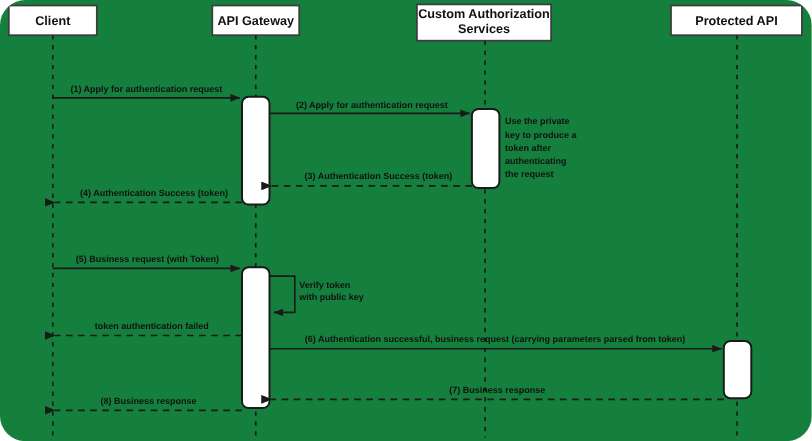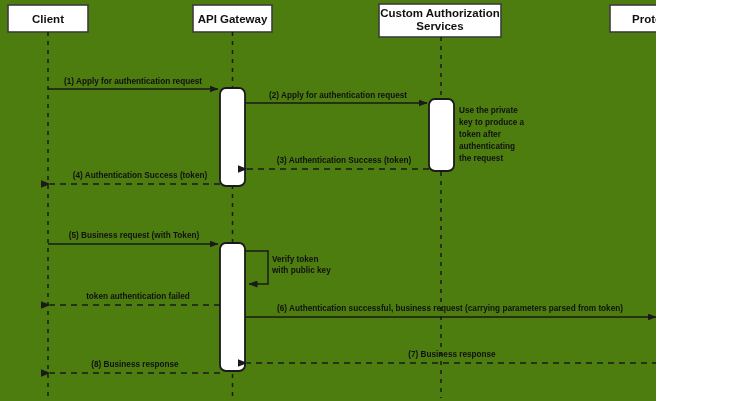--- a/index.html
+++ b/index.html
@@ -6,24 +6,25 @@
     margin: 0;
     padding: 0;
     background: #ffffff;
   }
   body {
     font-family: "Liberation Sans", sans-serif;
     color: #1a1a1a;
   }
   #canvas {
     position: relative;
-    width: 656px;
+    width: 738px;
     height: 401px;
-    background: #4d7c0f;
+    background: #15803d;
     overflow: hidden;
+    border-radius: 23px;
   }
   svg.diagram {
     position: absolute;
     left: 0;
     top: 0;
     width: 738px;
     height: 401px;
   }
   .participant-box {
     fill: #ffffff;

